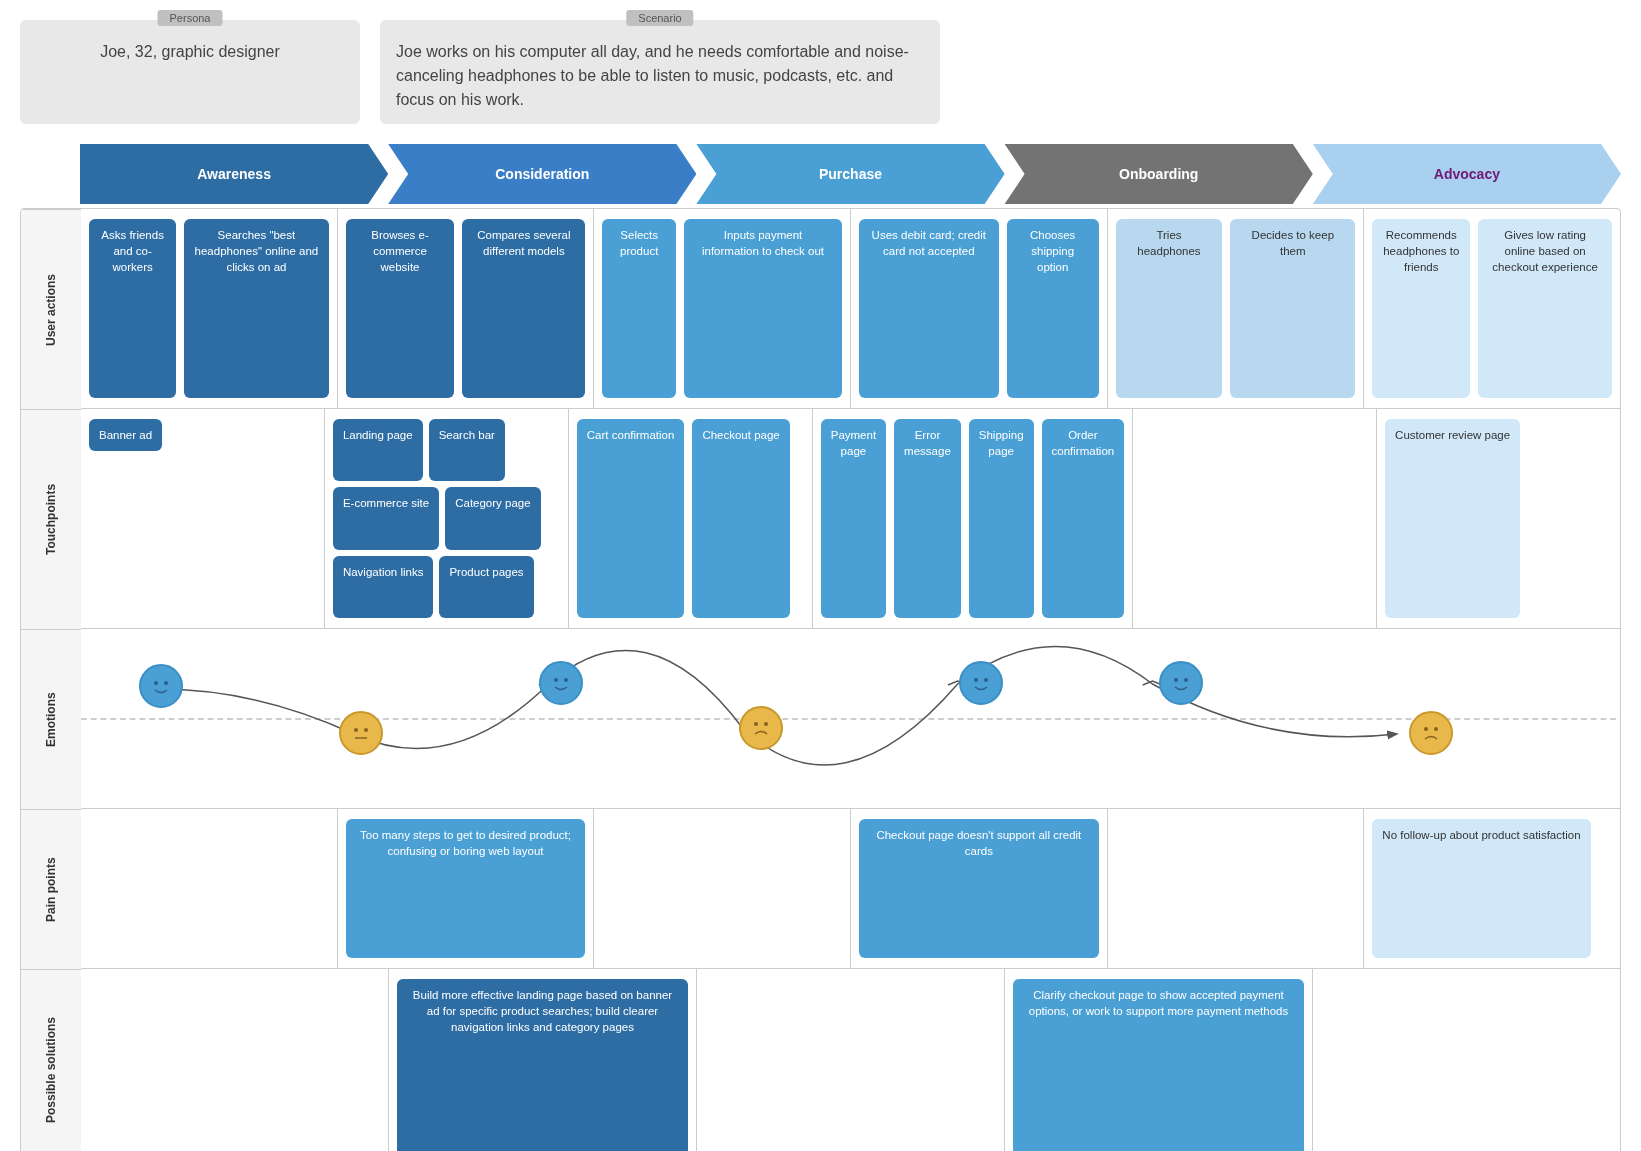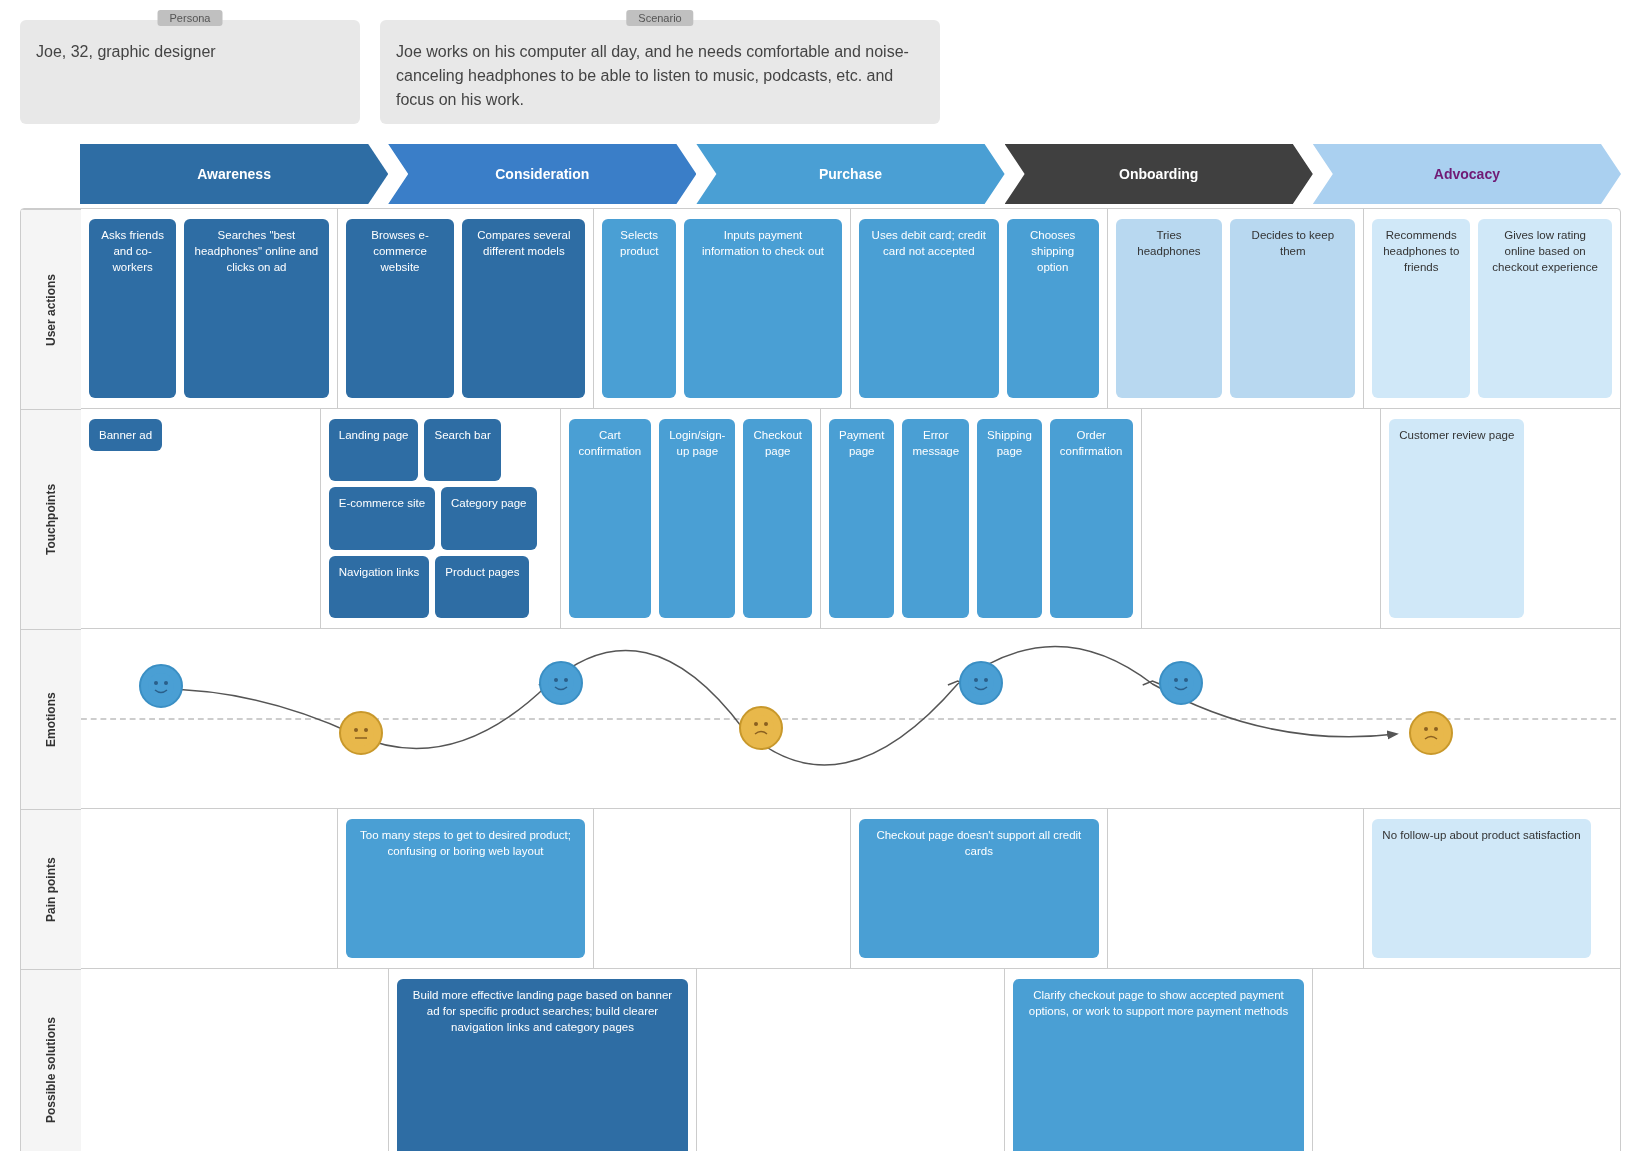--- a/index.html
+++ b/index.html
@@ -26,20 +26,21 @@
 
     .persona-box, .scenario-box {
       background: #e8e8e8;
       border-radius: 6px;
       padding: 12px 16px;
       position: relative;
     }
 
     .persona-box {
       width: 340px;
+      text-align: center;
     }
 
     .scenario-box {
       width: 560px;
     }
 
     .box-label {
       position: absolute;
       top: -10px;
       left: 50%;
@@ -80,21 +81,21 @@
       flex: 1;
     }
 
     .stage-arrow:first-child {
       clip-path: polygon(0 0, calc(100% - 20px) 0, 100% 50%, calc(100% - 20px) 100%, 0 100%);
     }
 
     .stage-arrow.awareness { background: #2e6da4; }
     .stage-arrow.consideration { background: #3a7ec8; }
     .stage-arrow.purchase { background: #4a9fd4; }
-    .stage-arrow.onboarding { background: #404040; }
+    .stage-arrow.onboarding { background: #737373; }
     .stage-arrow.advocacy { background: #aad0f0; color: #701a75; }
 
     
     .main-grid {
       display: flex;
       border: 1px solid #ccc;
       border-radius: 4px;
       overflow: hidden;
     }
 
@@ -307,21 +308,20 @@
             <div class="card card-blue-dark">Search bar</div>
             <div class="card card-blue-dark">E-commerce site</div>
             <div class="card card-blue-dark">Category page</div>
             <div class="card card-blue-dark">Navigation links</div>
             <div class="card card-blue-dark">Product pages</div>
           </div>
         </div>
 
         <div class="stage-cell">
           <div class="card card-blue-mid">Cart confirmation</div>
-          <div class="card card-blue-mid">Login/sign-up page</div>
           <div class="card card-blue-mid">Checkout page</div>
         </div>
 
         <div class="stage-cell">
           <div class="card card-blue-mid">Payment page</div>
           <div class="card card-blue-mid">Error message</div>
           <div class="card card-blue-mid">Shipping page</div>
           <div class="card card-blue-mid">Order confirmation</div>
         </div>
 

